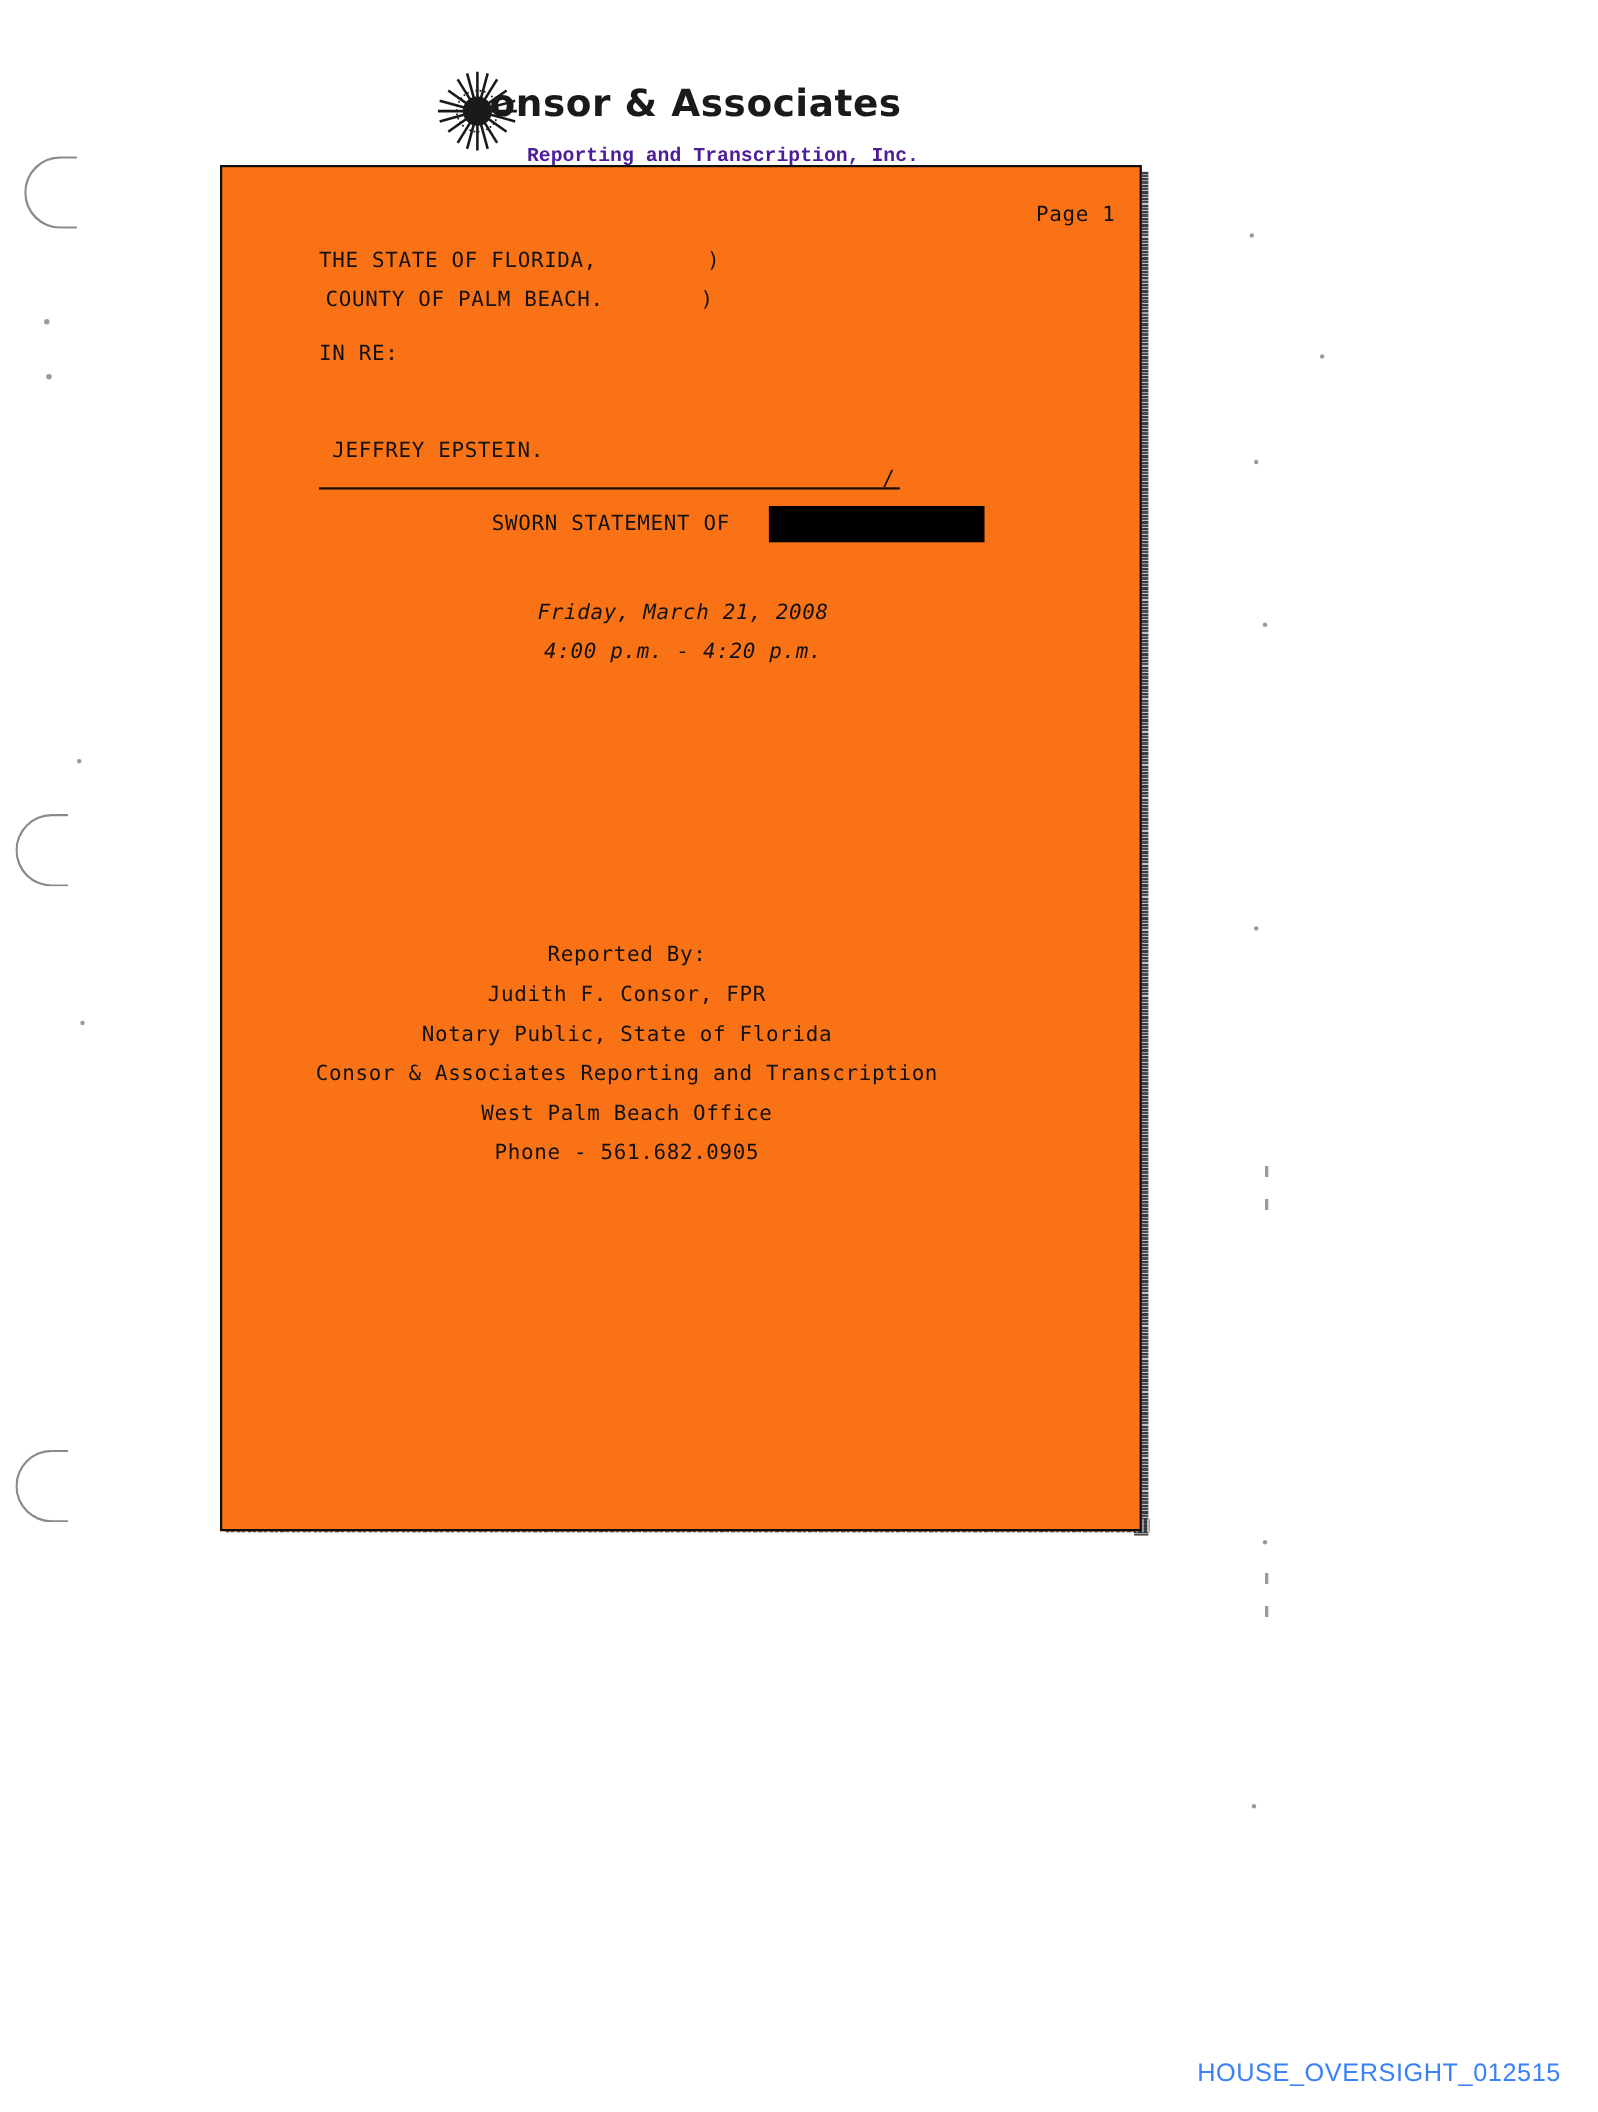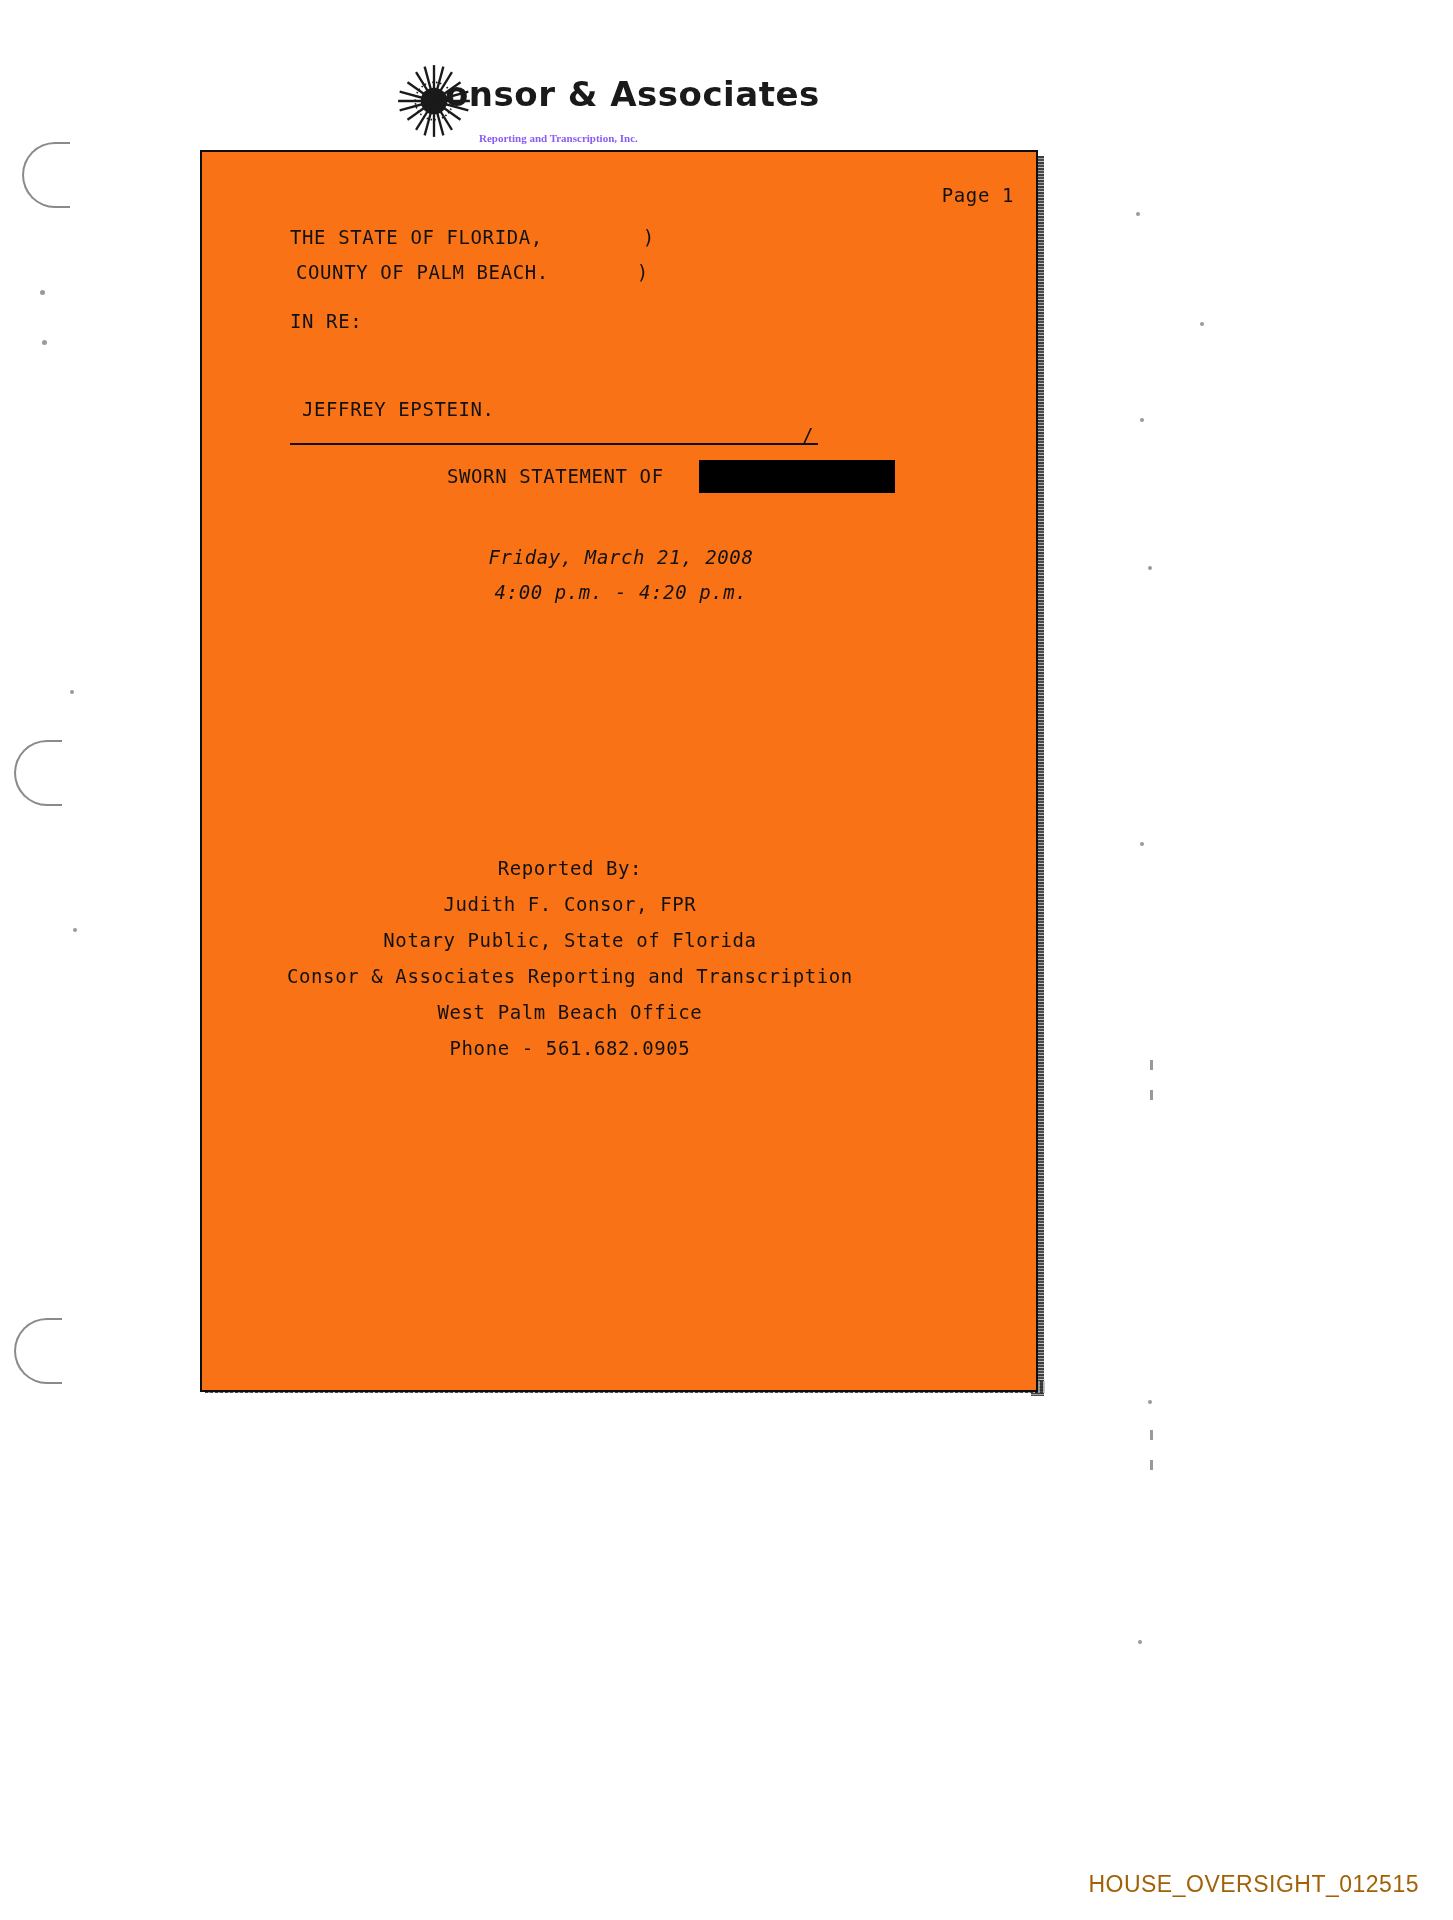--- a/index.html
+++ b/index.html
@@ -39,24 +39,24 @@
     font-weight: bold;
     font-size: 34px;
     letter-spacing: 0.5px;
     color: #1a1a1a;
     white-space: nowrap;
   }
   #letterhead-sub {
     position: absolute;
     left: 84px;
     top: 70px;
-    font-family: Liberation Serif, serif;
+    font-family: Liberation Mono, monospace;
     font-weight: bold;
-    font-size: 11px;
-    color: #8b5cf6;
+    font-size: 18px;
+    color: #4c1d95;
     white-space: nowrap;
   }
 
   
   #page-sheet {
     position: absolute;
     left: 200px;
     top: 150px;
     width: 838px;
     height: 1242px;
@@ -205,21 +205,21 @@
     background: #9a9a9a;
   }
 
   #footer-stamp {
     position: absolute;
     right: 34px;
     bottom: 22px;
     font-family: "Liberation Sans", sans-serif;
     font-size: 23px;
     letter-spacing: 0.5px;
-    color: #a16207;
+    color: #3b82f6;
     white-space: nowrap;
   }
 </style>
 </head>
 <body>
 
 <div id="letterhead">
   <svg id="sun-icon" viewBox="0 0 100 100">
     <g fill="#1a1a1a">
       <circle cx="50" cy="50" r="17"></circle>

